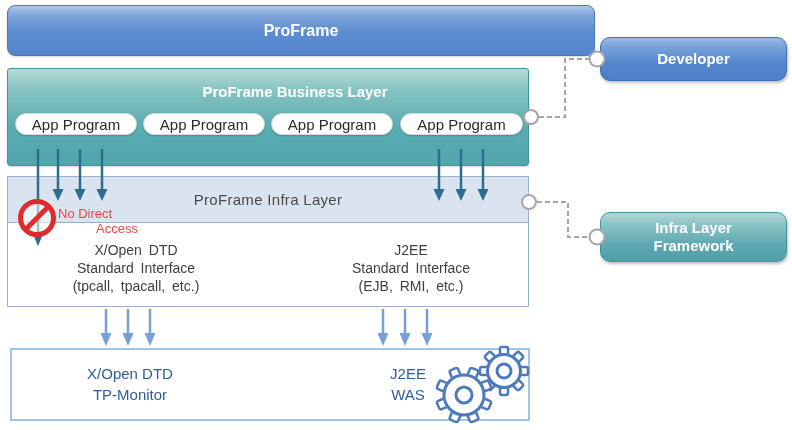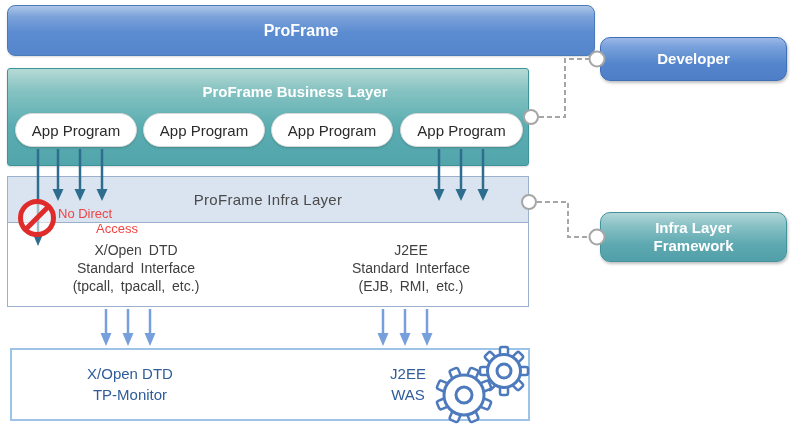--- a/index.html
+++ b/index.html
@@ -22,21 +22,21 @@
     left:7px;top:68px;width:522px;height:98px;border-radius:3px;
     background:linear-gradient(180deg,#b6dad6 0%,#86c3c2 22%,#5aadb2 60%,#51a5ab 100%);
     border:1px solid #3e949b;box-sizing:border-box;
     box-shadow:0 1px 2px rgba(0,0,0,.15);
   }
   .business-title{
     position:absolute;left:0;top:14px;width:100%;text-align:center;
     color:#fff;font-weight:bold;font-size:15px;margin-left:27px;
   }
   .pill{
-    position:absolute;top:44px;height:34px;border-radius:17px;
+    position:absolute;top:44px;height:22px;border-radius:17px;
     background:#fff;border:1px solid #d8d8d8;box-sizing:border-box;
     display:flex;align-items:center;justify-content:center;
     font-size:15px;color:#2b2b2b;box-shadow:0 1px 2px rgba(0,0,0,.18);
   }
   .pill1{left:7px;width:122px;}
   .pill2{left:135px;width:122px;}
   .pill3{left:263px;width:122px;}
   .pill4{left:392px;width:123px;}
   
   .infra{

